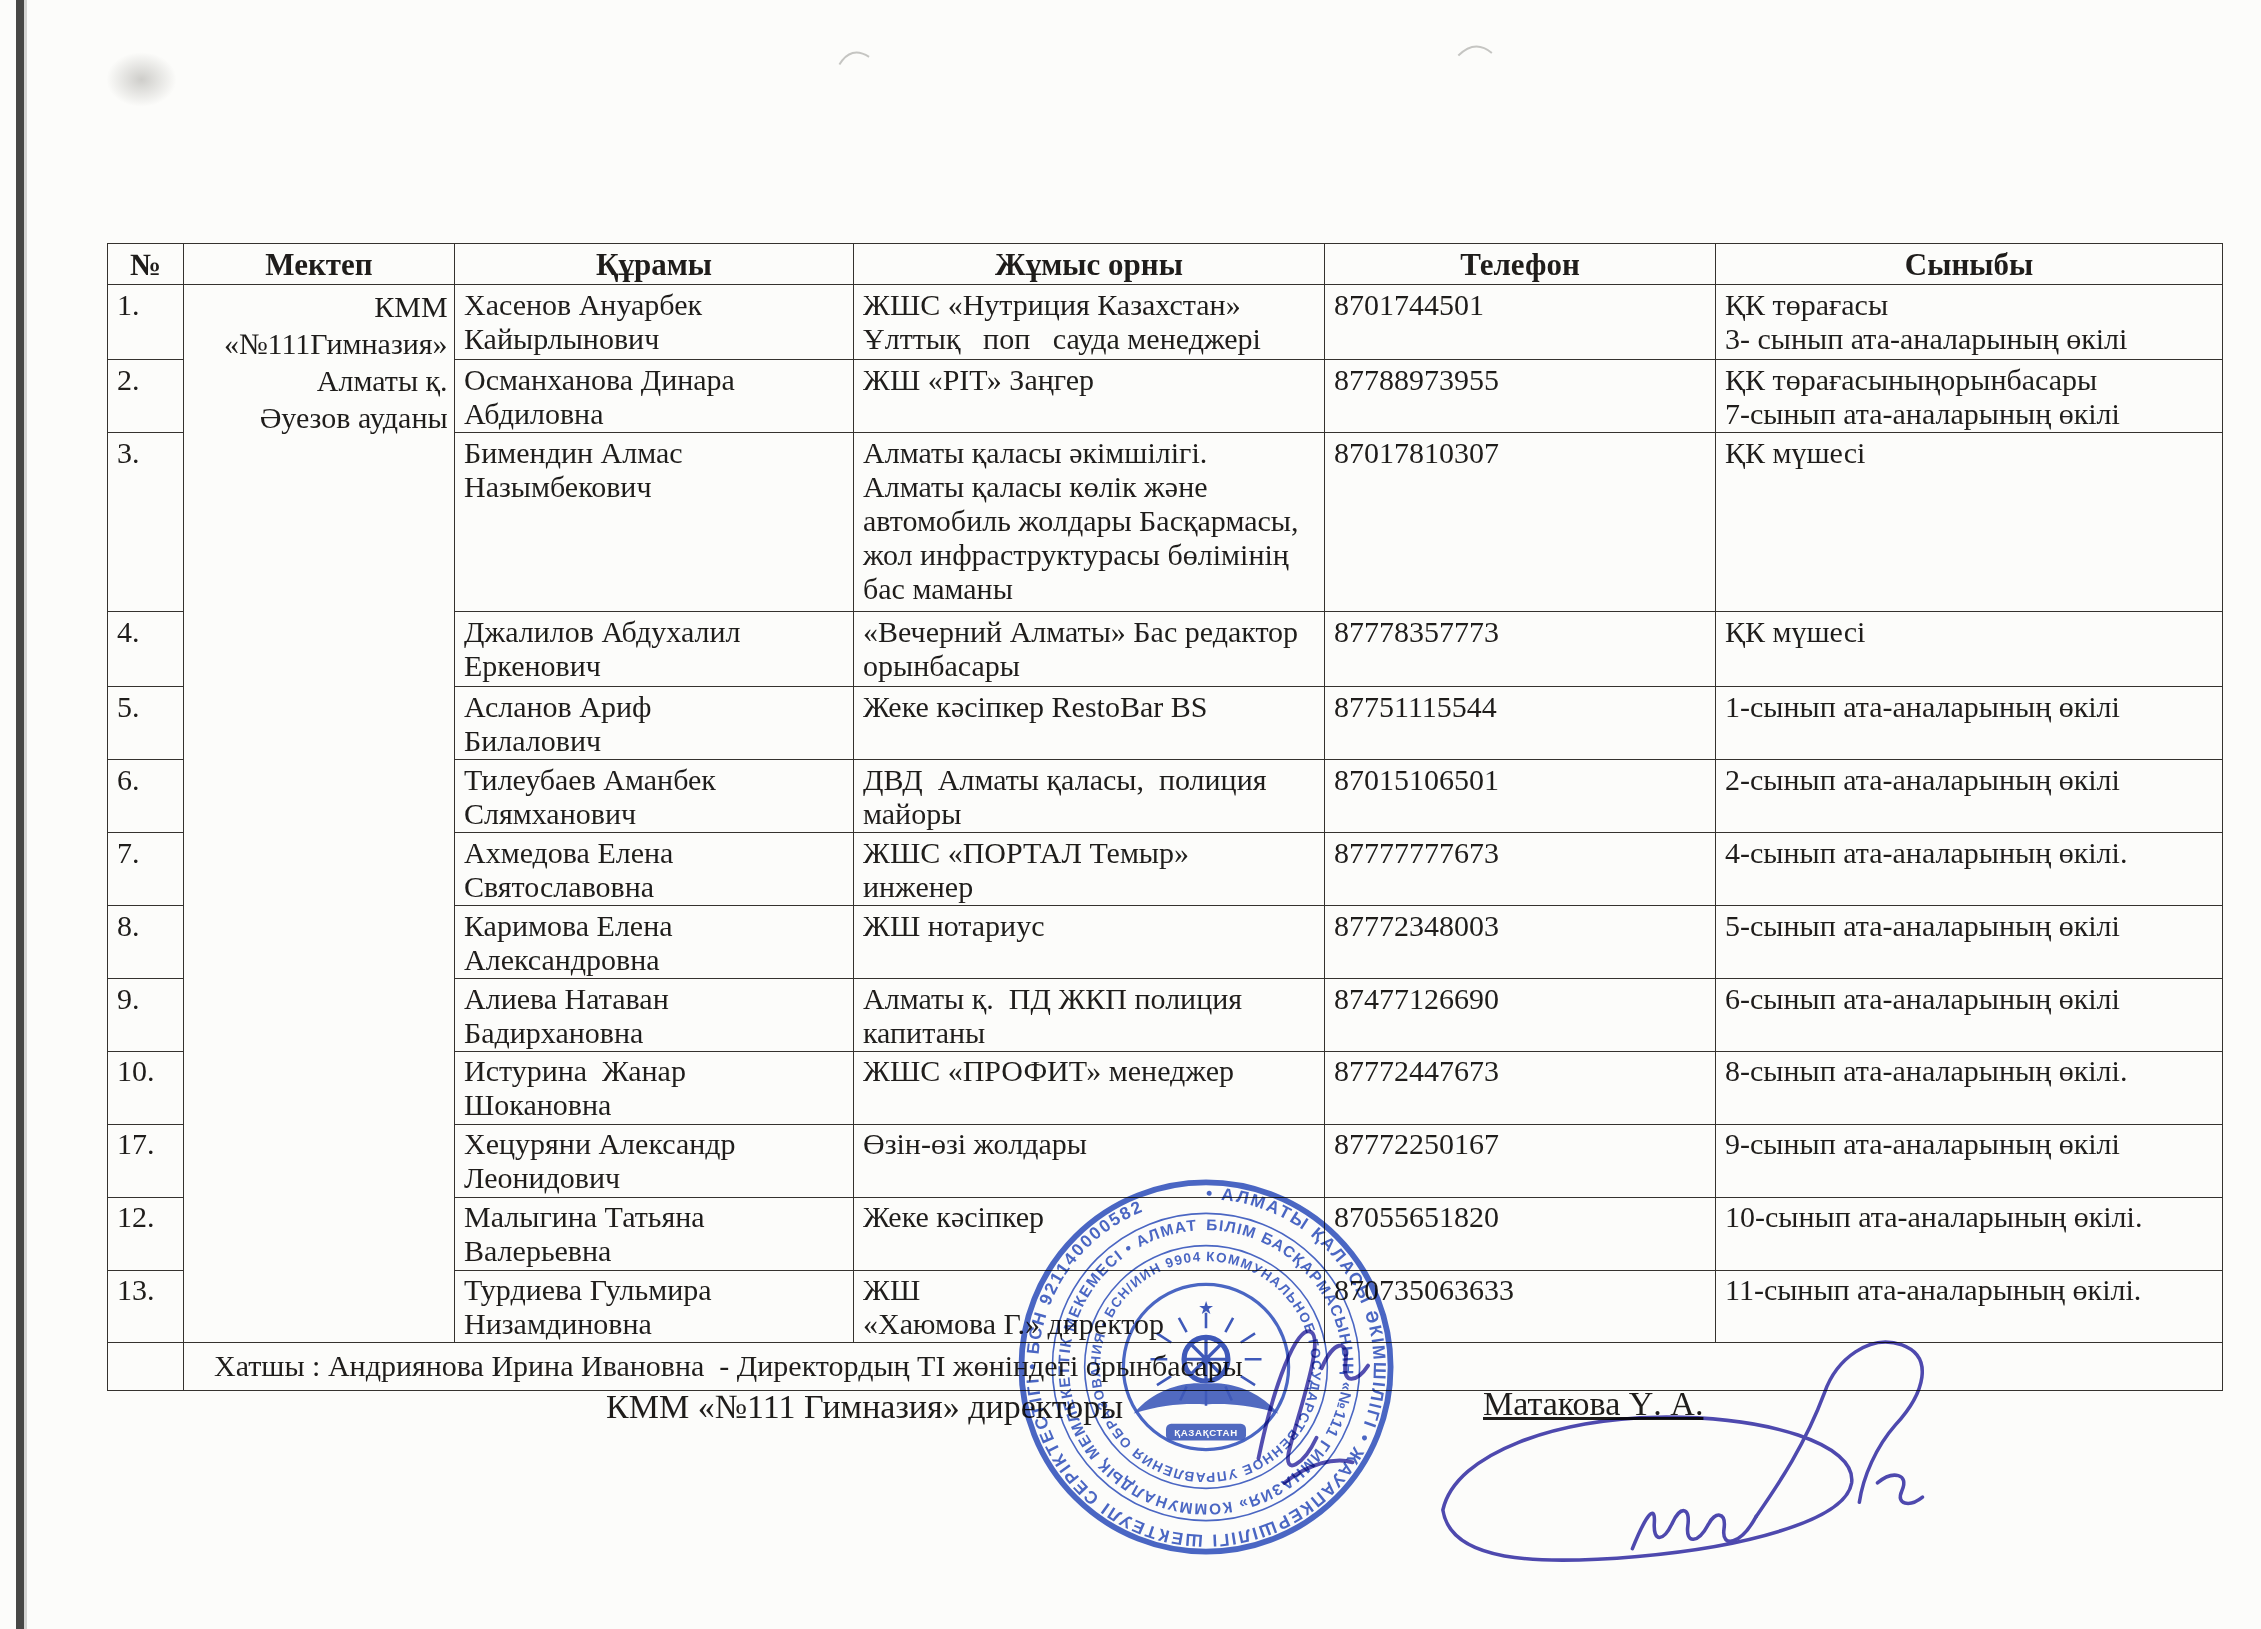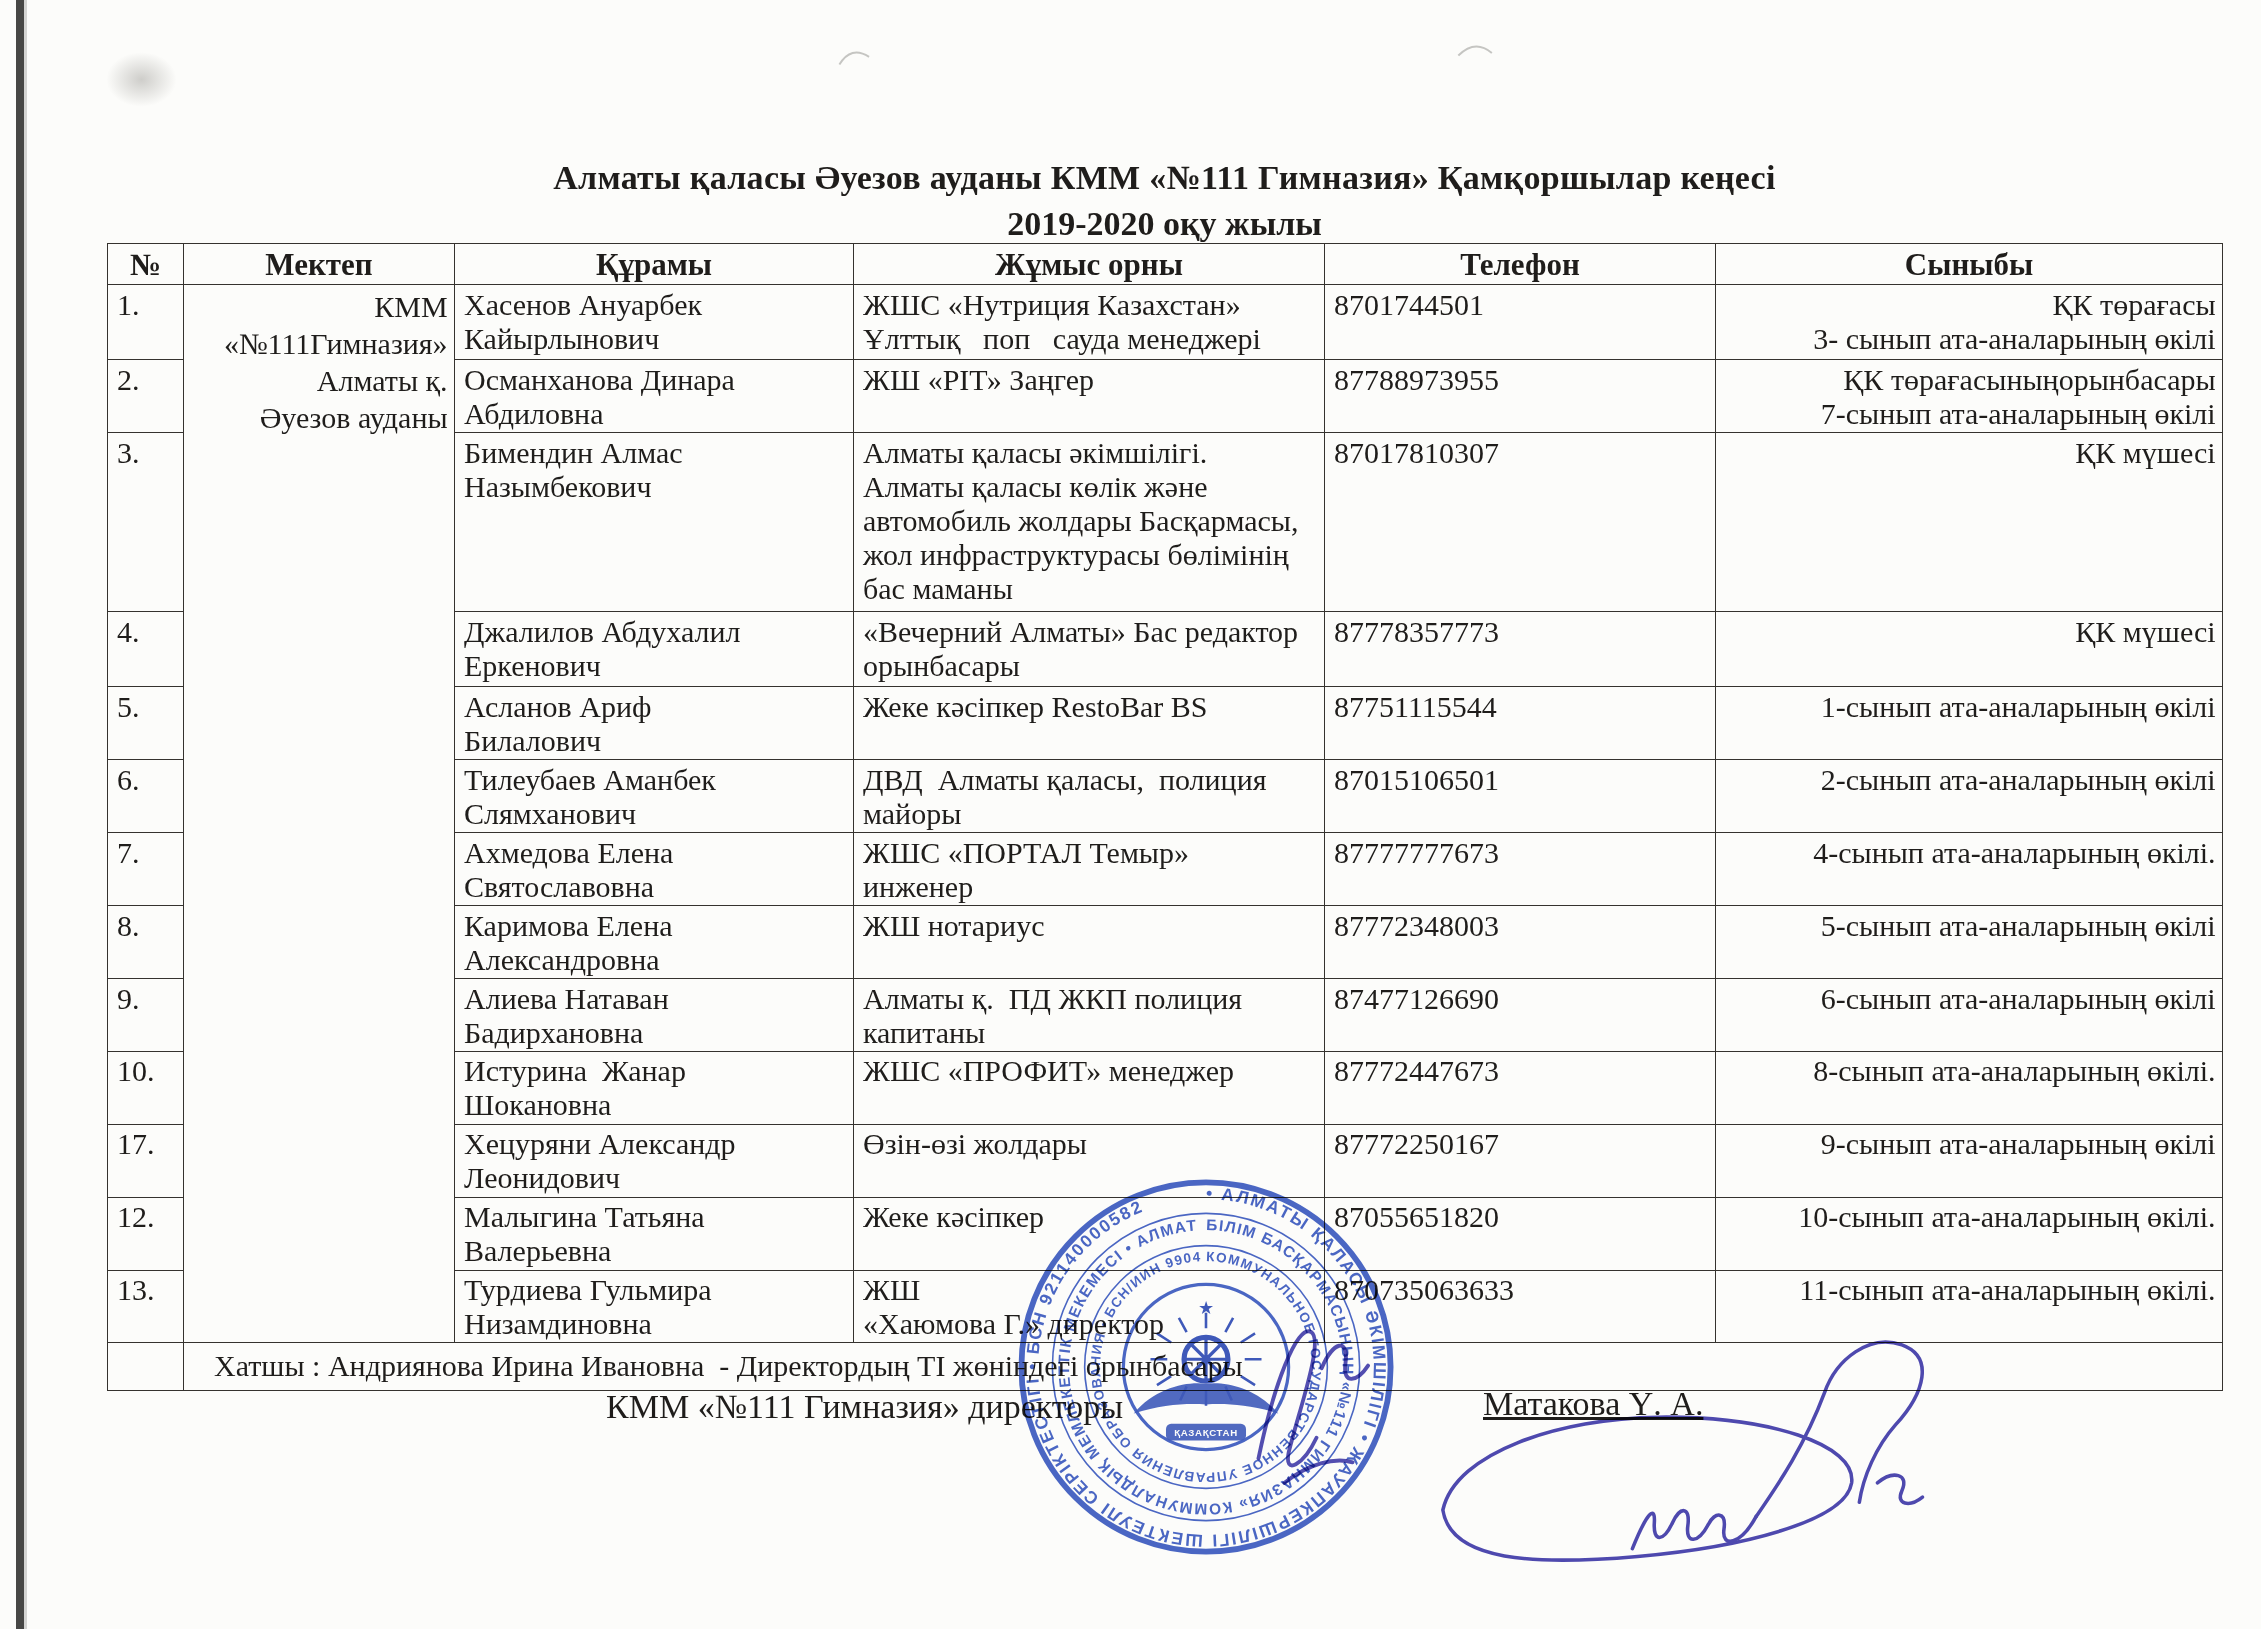--- a/index.html
+++ b/index.html
@@ -32,21 +32,21 @@
     padding:2.6px 6.4px 1.3px 9px;
     white-space:pre-wrap;
     overflow:hidden;
   }
   table.roster{border:1.9px solid #2b2926;}
   tr.hdr td{font-weight:bold;text-align:center;font-size:31px;padding:3.9px 2.6px 2.6px 2.6px;white-space:normal;}
   td.c-num{padding-left:11.6px;}
   td.c-school{text-align:right;line-height:37px;padding-top:5.2px;}
   td.c-name{font-weight:normal;}
   td.c-phone{text-align:left;padding-top:5.2px;}
-  td.c-class{padding-left:10.3px;text-align:right;}
+  td.c-class{padding-left:10.3px;}
   tr.r3 td, tr.r13 td{border-bottom-width:1.9px;}
   tr.sec td{border-top-width:1.9px;font-size:30px;padding-top:5.2px;}
   tr.sec td.sec-text{padding-left:30px;}
   
   .footer-left{position:absolute;left:606px;top:1388px;font-size:34px;}
   .footer-right{position:absolute;left:1483px;top:1385px;font-size:34px;text-decoration:underline;}
   
   .stamp{position:absolute;left:993px;top:1154px;mix-blend-mode:multiply;opacity:.92;}
   .stamp text{font-family:"Liberation Sans","DejaVu Sans",sans-serif;font-weight:700;}
   .ringA{font-size:27px;letter-spacing:3px;}
@@ -58,24 +58,20 @@
 </style>
 </head>
 <body>
 
 <div class="page">
 
   <div class="scan-strip"></div>
   <div class="scan-strip-soft"></div>
   <div class="smudge"></div>
 
-  <div class="title-wrap">
-    <div class="title-line1">Алматы қаласы Әуезов ауданы КММ «№111 Гимназия» Қамқоршылар кеңесі</div>
-    <div class="title-line2">2019-2020 оқу жылы</div>
-  </div>
 
   <table class="roster">
     <colgroup>
       <col style="width:76px">
         <col style="width:271px">
         <col style="width:399px">
       <col style="width:471px">
         <col style="width:391px">
         <col style="width:507px">
     </colgroup>

